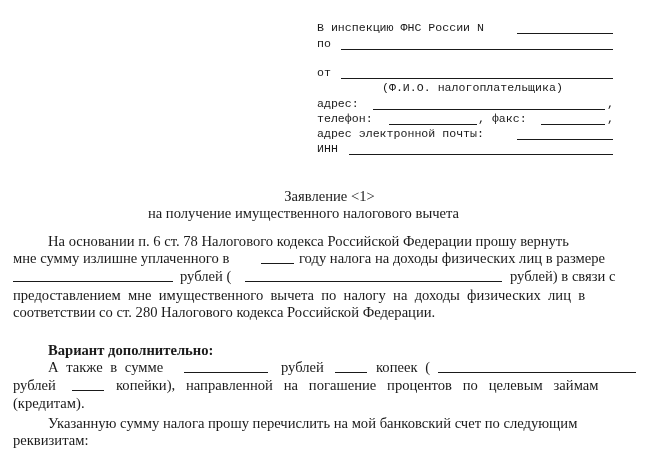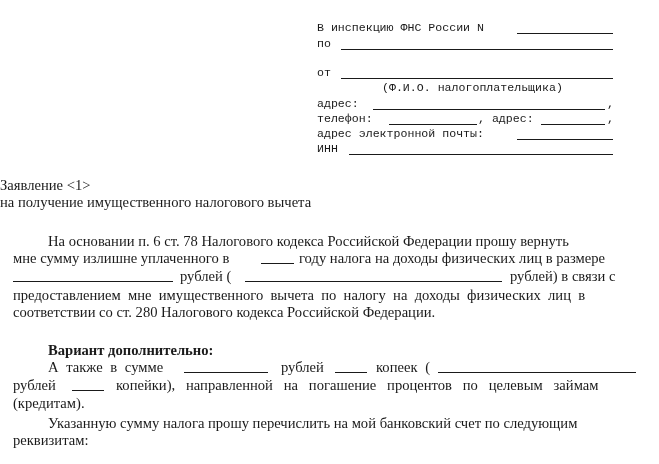--- a/index.html
+++ b/index.html
@@ -1,21 +1,21 @@
 <!DOCTYPE html>
 <html><head>
 <meta charset="utf-8">
 <style>
   html, body { margin: 0; padding: 0; background: #ffffff; }
   body { width: 659px; height: 464px; overflow: hidden; position: relative; color: #1a1a1a; }
   .mono { font-family: "Liberation Mono", "DejaVu Sans Mono", monospace; font-size: 11.6px; line-height: 15px; }
   .serif { font-family: "Liberation Serif", "DejaVu Serif", serif; font-size: 14.6px; line-height: 18.3px; }
   .abs { position: absolute; white-space: nowrap; }
   .hl { position: absolute; border-bottom: 1px solid #1a1a1a; height: 0; }
-  .center { text-align: left; }
+  .center { text-align: center; margin-top: 11px; }
 </style>
 </head>
 <body>
 
 <div>
   <div class="abs mono" style="left:317px; top:20px;">В инспекцию ФНС России N</div>
   <div class="hl" style="left:517px; top:33px; width:96px;"></div>
 
   <div class="abs mono" style="left:317px; top:36px;">по</div>
   <div class="hl" style="left:341px; top:49px; width:272px;"></div>
@@ -23,21 +23,21 @@
   <div class="abs mono" style="left:317px; top:65px;">от</div>
   <div class="hl" style="left:341px; top:78px; width:272px;"></div>
   <div class="abs mono" style="left:382px; top:80px;">(Ф.И.О. налогоплательщика)</div>
 
   <div class="abs mono" style="left:317px; top:96px;text-align:center;">адрес:</div>
   <div class="hl" style="left:373px; top:109px; width:232px;"></div>
   <div class="abs mono" style="left:607px; top:96px;">,</div>
 
   <div class="abs mono" style="left:317px; top:111px;">телефон:</div>
   <div class="hl" style="left:389px; top:124px; width:88px;"></div>
-  <div class="abs mono" style="left:478px; top:111px;">, адрес:</div>
+  <div class="abs mono" style="left:478px; top:111px;">, факс:</div>
   <div class="hl" style="left:541px; top:124px; width:64px;"></div>
   <div class="abs mono" style="left:607px; top:111px;">,</div>
 
   <div class="abs mono" style="left:317px; top:126px;">адрес электронной почты:</div>
   <div class="hl" style="left:517px; top:139px; width:96px;"></div>
 
   <div class="abs mono" style="left:317px; top:141px;">ИНН</div>
   <div class="hl" style="left:349px; top:154px; width:264px;"></div>
 </div>
 

